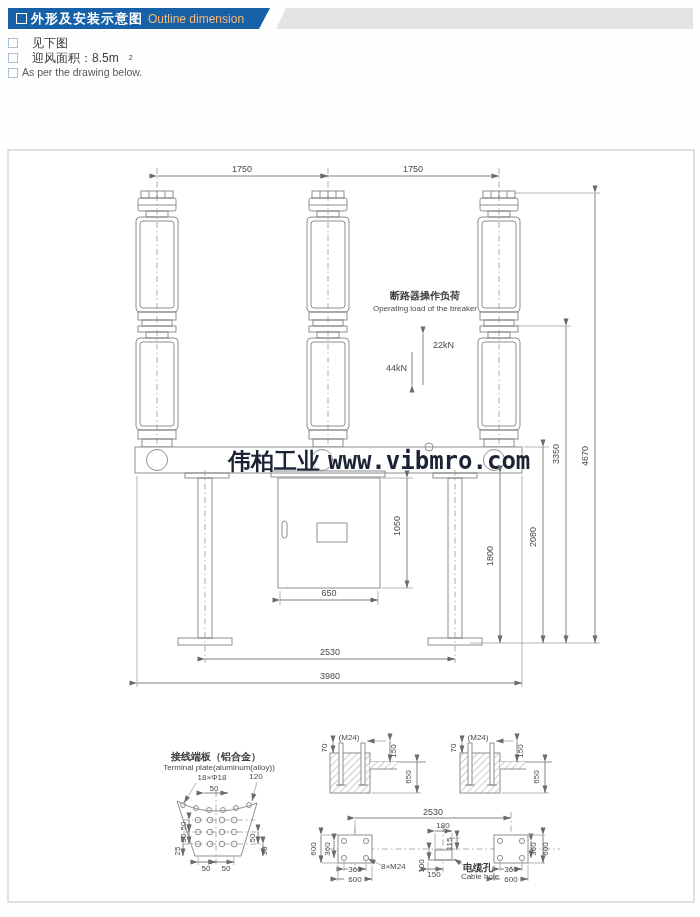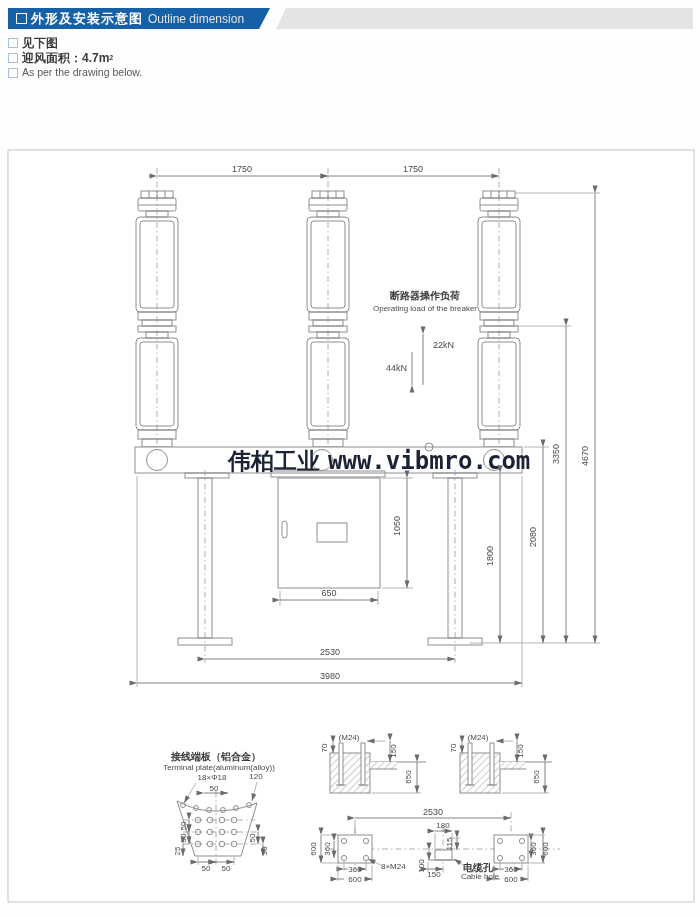--- a/index.html
+++ b/index.html
@@ -4,28 +4,28 @@
 <style>
   html,body{margin:0;padding:0;background:#ffffff;}
   .page{position:relative;width:700px;height:917px;background:#fefefe;overflow:hidden;
         font-family:"Liberation Sans",sans-serif;}
   
   .hdr-blue{position:absolute;left:8px;top:8px;width:262px;height:21px;background:#1560a6;
     clip-path:polygon(0 0,100% 0,calc(100% - 11px) 100%,0 100%);
     display:flex;align-items:center;padding-left:8px;box-sizing:border-box;}
   .hdr-box{display:inline-block;width:9px;height:9px;border:1.5px solid #ffffff;margin-right:4px;}
   .hdr-zh{color:#fff;font-weight:bold;font-size:13px;letter-spacing:1px;white-space:nowrap;}
-  .hdr-en{color:#e5e5e5;font-size:12px;margin-left:5px;white-space:nowrap;}
+  .hdr-en{color:#fdba74;font-size:12px;margin-left:5px;white-space:nowrap;}
   .hdr-bar{position:absolute;left:276px;top:8px;width:417px;height:21px;background:#e4e4e6;
     clip-path:polygon(10px 0,100% 0,100% 100%,0 100%);}
   
   .notes{position:absolute;left:8px;top:36px;}
   .note{display:flex;align-items:center;white-space:nowrap;}
   .note .nbox{display:inline-block;width:8px;height:8px;border:1px solid #a9c0d6;margin-right:4px;flex:none;}
-  .note.zh{font-size:12px;font-weight:bold;color:#3a3a3c;height:14px;line-height:14px;margin-bottom:1px;}
+  .note.zh{font-size:12px;font-weight:normal;color:#3a3a3c;height:14px;line-height:14px;margin-bottom:1px;gap:10px;}
   .note.en{font-size:10.5px;color:#59595b;height:13px;line-height:13px;justify-content:space-between;}
   .note sup{font-size:7px;line-height:0;vertical-align:super;}
   
   svg{position:absolute;left:0;top:0;}
   .ln{fill:none;stroke:#8e8e93;stroke-width:1;}
   .fw{fill:#ffffff;stroke:#8e8e93;stroke-width:1;}
   .lt{fill:none;stroke:#a2a2a7;stroke-width:0.8;}
   .cl{fill:none;stroke:#9a9aa0;stroke-width:0.8;stroke-dasharray:6 3 1.5 3;}
   .dm{fill:none;stroke:#74747a;stroke-width:0.9;}
   .t{font:9px "Liberation Sans",sans-serif;fill:#4a4a50;}
@@ -46,21 +46,21 @@
   </div>
   <div class="hdr-bar"></div>
 
   <div class="notes">
     <div class="note zh">
         <span class="nbox"></span>
         <span>见下图</span>
       </div>
     <div class="note zh">
         <span class="nbox"></span>
-        <span>迎风面积：4.7m</span>
+        <span>迎风面积：8.5m</span>
         <sup>2</sup>
       </div>
     <div class="note en">
         <span class="nbox"></span>
         <span>As per the drawing below.</span>
       </div>
   </div>
 
   <svg width="700" height="917" viewBox="0 0 700 917">
     <defs>

